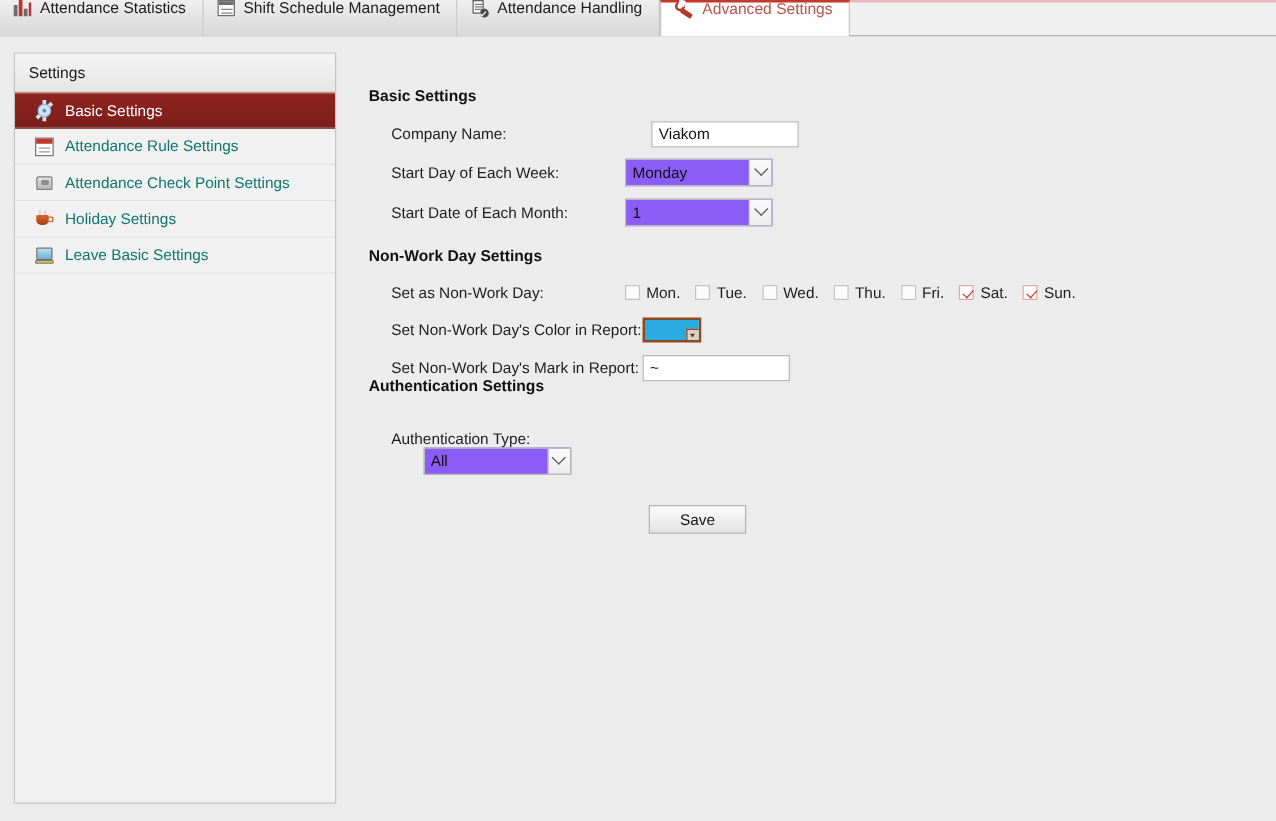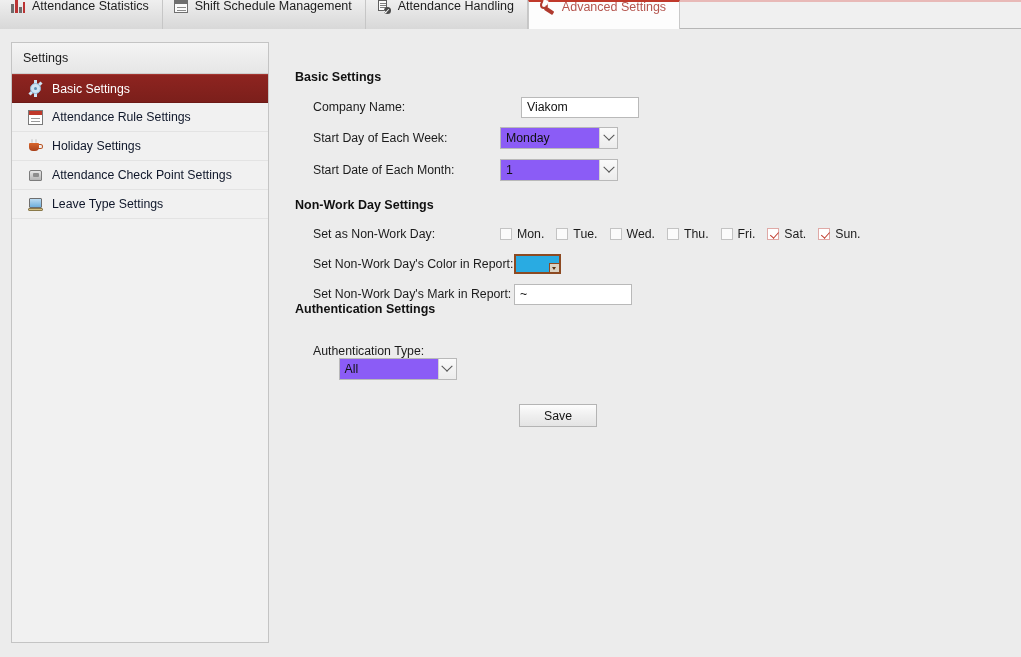--- a/index.html
+++ b/index.html
@@ -151,21 +151,21 @@
     font-size: 12.5px;
     color: #1c1c1c;
     box-sizing: border-box;
   }
   .side-item {
     height: 29px;
     display: flex; align-items: center;
     gap: 9px;
     padding-left: 16px;
     font-size: 12.3px;
-    color: #0f172a;
+    color: #0f766e;
     border-bottom: 1px solid #e3e3e3;
     box-sizing: border-box;
     cursor: default;
   }
   .side-item.active {
     background: linear-gradient(to bottom, #8e2420 0%, #7b1f1b 100%);
     color: #fff;
     border-bottom: 1px solid #6c1a17;
     border-top: 1px solid #a33630;
   }
@@ -423,41 +423,41 @@
     </span>
     <span>Basic Settings</span>
   </div>
 
   <div class="side-item">
     <span class="sic sic-cal2"></span>
     <span>Attendance Rule Settings</span>
   </div>
 
   <div class="side-item">
+    <span class="sic sic-dev">
+        <span class="bx"></span>
+      </span>
+    <span>Attendance Check Point Settings</span>
+  </div>
+
+  <div class="side-item">
     <span class="sic sic-cup">
       <span class="st"></span>
         <span class="hdl"></span>
         <span class="cp"></span>
     </span>
     <span>Holiday Settings</span>
   </div>
 
   <div class="side-item">
-    <span class="sic sic-dev">
-        <span class="bx"></span>
-      </span>
-    <span>Attendance Check Point Settings</span>
-  </div>
-
-  <div class="side-item">
     <span class="sic sic-mon">
       <span class="scr"></span>
         <span class="bs"></span>
     </span>
-    <span>Leave Type Settings</span>
+    <span>Leave Basic Settings</span>
   </div>
 </div>
 
 <div id="content">
 
   <div class="group-title" style="left:15px; top:28px;">Basic Settings</div>
 
   <div class="frow" style="left:15px; top:54px;gap:21px;">
     <span class="flabel">Company Name:</span>
     <input class="txtinput" type="text" value="Viakom" style="">

